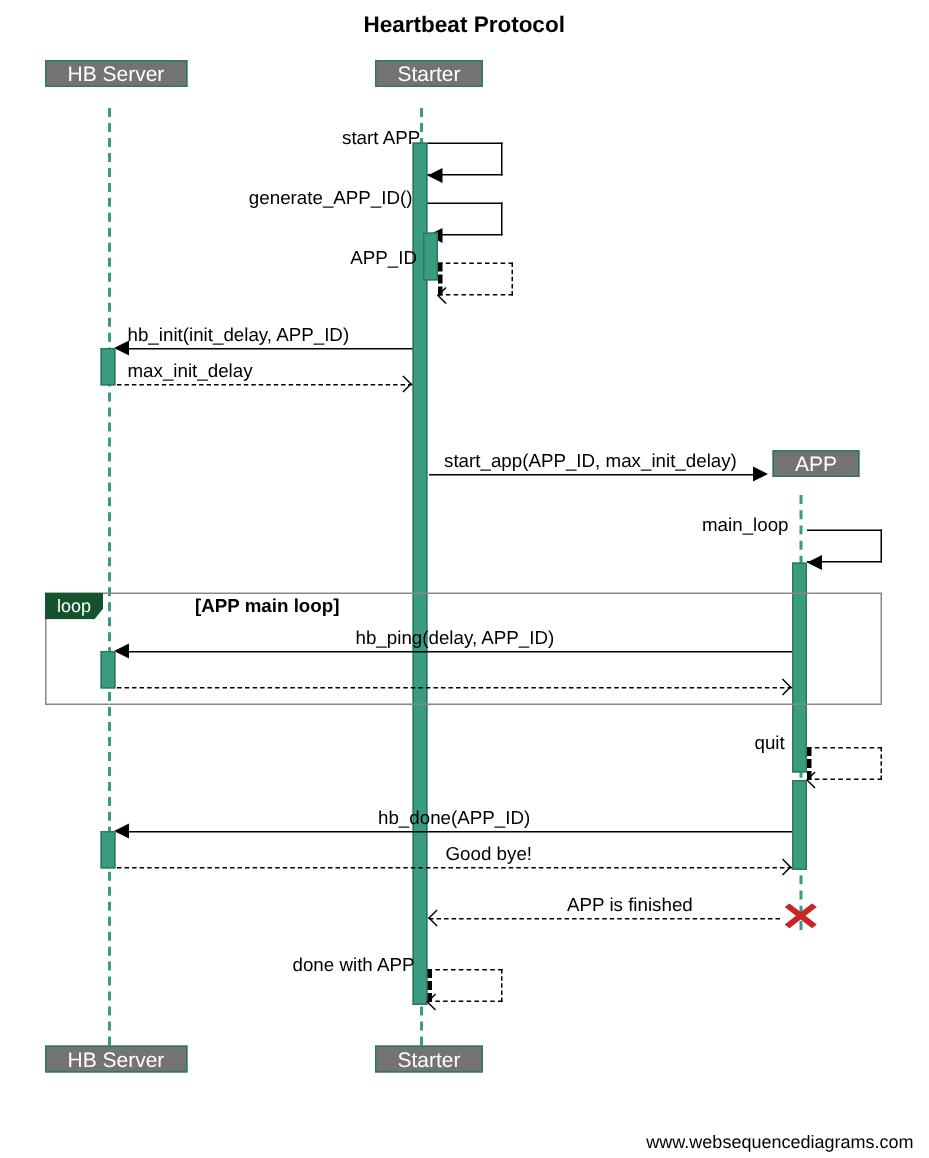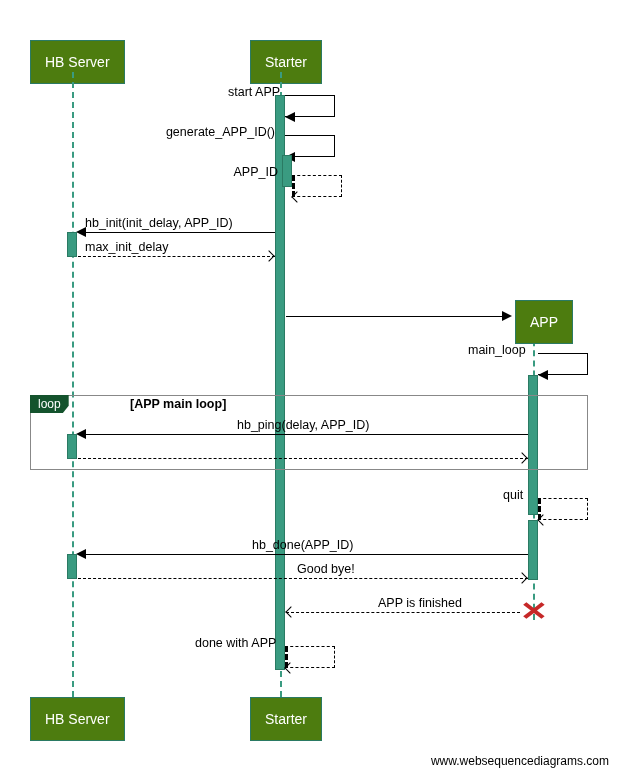--- a/index.html
+++ b/index.html
@@ -1,21 +1,21 @@
 <!DOCTYPE html>
 <html><head>
 <meta charset="utf-8">
 <style>
   * { box-sizing: border-box; margin: 0; padding: 0; }
   body { background: #fff; font-family: Arial, Helvetica, sans-serif; font-size: 13px; }
   .canvas { position: relative; width: 619px; height: 772px; }
   .title { position: absolute; left: 0; right: 0; top: 8px; text-align: center; font-weight: bold; font-size: 15px; }
   .actor-box {
-    position: absolute; background: #4d7c0f; color: #fff; border: 1px solid #2a7a63;
-    padding: 13px 14px; text-align: center; font-size: 14px;
+    position: absolute; background: #737373; color: #fff; border: 1px solid #2a7a63;
+    padding: 0 14px; text-align: center; font-size: 14px;
   }
   .lifeline {
     position: absolute; width: 0; border-left: 2px dashed #3a9b81;
   }
   .activation {
     position: absolute; width: 10px; background: #3a9b81; border: 1px solid #2a7a63;
   }
   .msg-label {
     position: absolute; font-size: 12.5px; color: #000; white-space: nowrap;
   }
@@ -52,20 +52,21 @@
     position: absolute; color: #c62828; font-size: 26px; font-weight: bold;
     transform: scaleX(1.3);
   }
   .footer { position: absolute; right: 10px; bottom: 4px; font-size: 12px; }
 </style>
 </head>
 <body>
 
 <div class="canvas">
 
+  <div class="title">Heartbeat Protocol</div>
 
   <div class="actor-box" style="left:30px; top:40px;">HB Server</div>
   <div class="actor-box" style="left:250px; top:40px;">Starter</div>
 
   <div class="lifeline" style="left:72px; top:72px; height:625px;"></div>
   <div class="lifeline" style="left:280px; top:72px; height:625px;"></div>
   <div class="lifeline" style="left:533px; top:330px; height:290px;"></div>
 
   <div class="actor-box" style="left:30px; top:697px;">HB Server</div>
   <div class="actor-box" style="left:250px; top:697px;">Starter</div>
@@ -87,20 +88,21 @@
 
   <div class="msg-label" style="left:85px; top:216px;">hb_init(init_delay, APP_ID)</div>
   <div class="arrowline solid" style="left:78px; top:232px; width:197px;"></div>
   <div class="arrowhead left" style="left:76px; top:227px;"></div>
   <div class="activation" style="left:67px; top:232px; height:25px;"></div>
 
   <div class="msg-label" style="left:85px; top:240px;">max_init_delay</div>
   <div class="arrowline dashed" style="left:78px; top:256px; width:197px;"></div>
   <div class="arrowhead-open right" style="left:265px; top:252px;"></div>
 
+  <div class="msg-label" style="left:296px; top:300px;">start_app(APP_ID, max_init_delay)</div>
   <div class="arrowline solid" style="left:286px; top:316px; width:224px;"></div>
   <div class="arrowhead right" style="left:502px; top:311px;"></div>
   <div class="actor-box" style="left:515px; top:300px;">APP</div>
 
   <div class="msg-label" style="left:468px; top:343px;">main_loop</div>
   <div class="selfloop" style="left:538px; top:353px;"></div>
   <div class="arrowhead left" style="left:538px; top:370px;"></div>
   <div class="activation" style="left:528px; top:375px; height:140px;"></div>
 
   <div class="loop-box" style="left:30px; top:395px; width:558px; height:75px;"></div>

